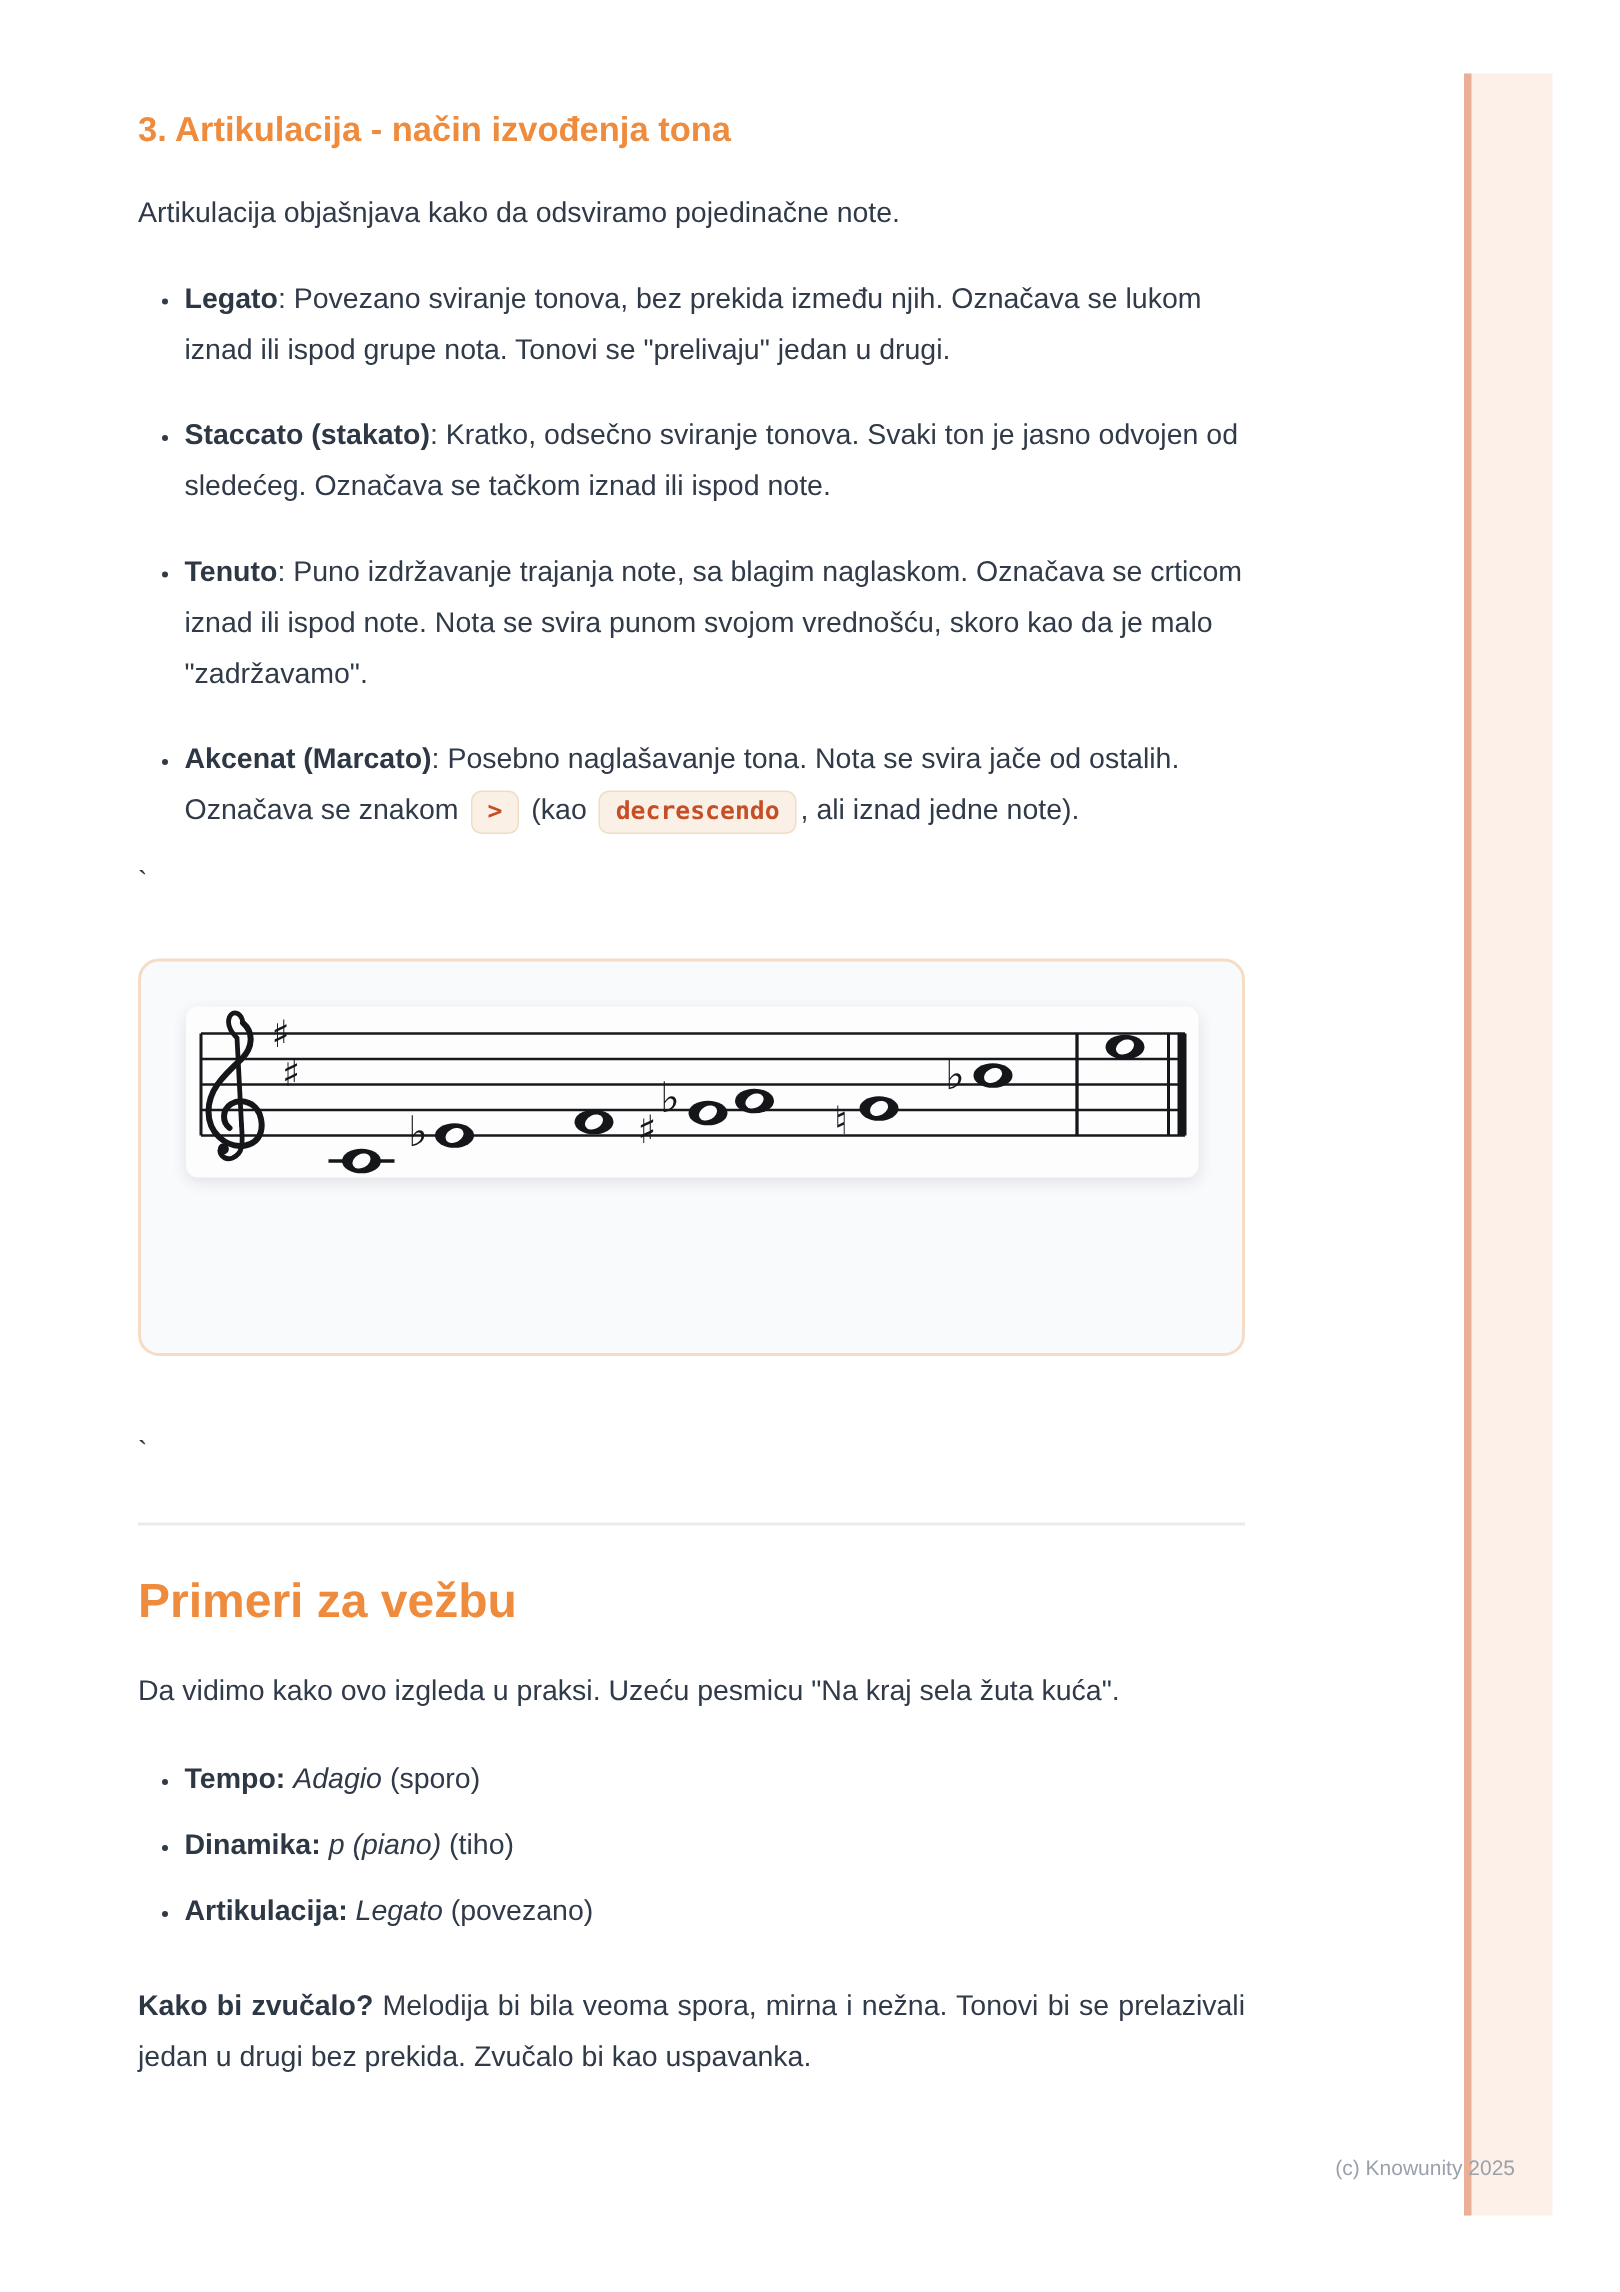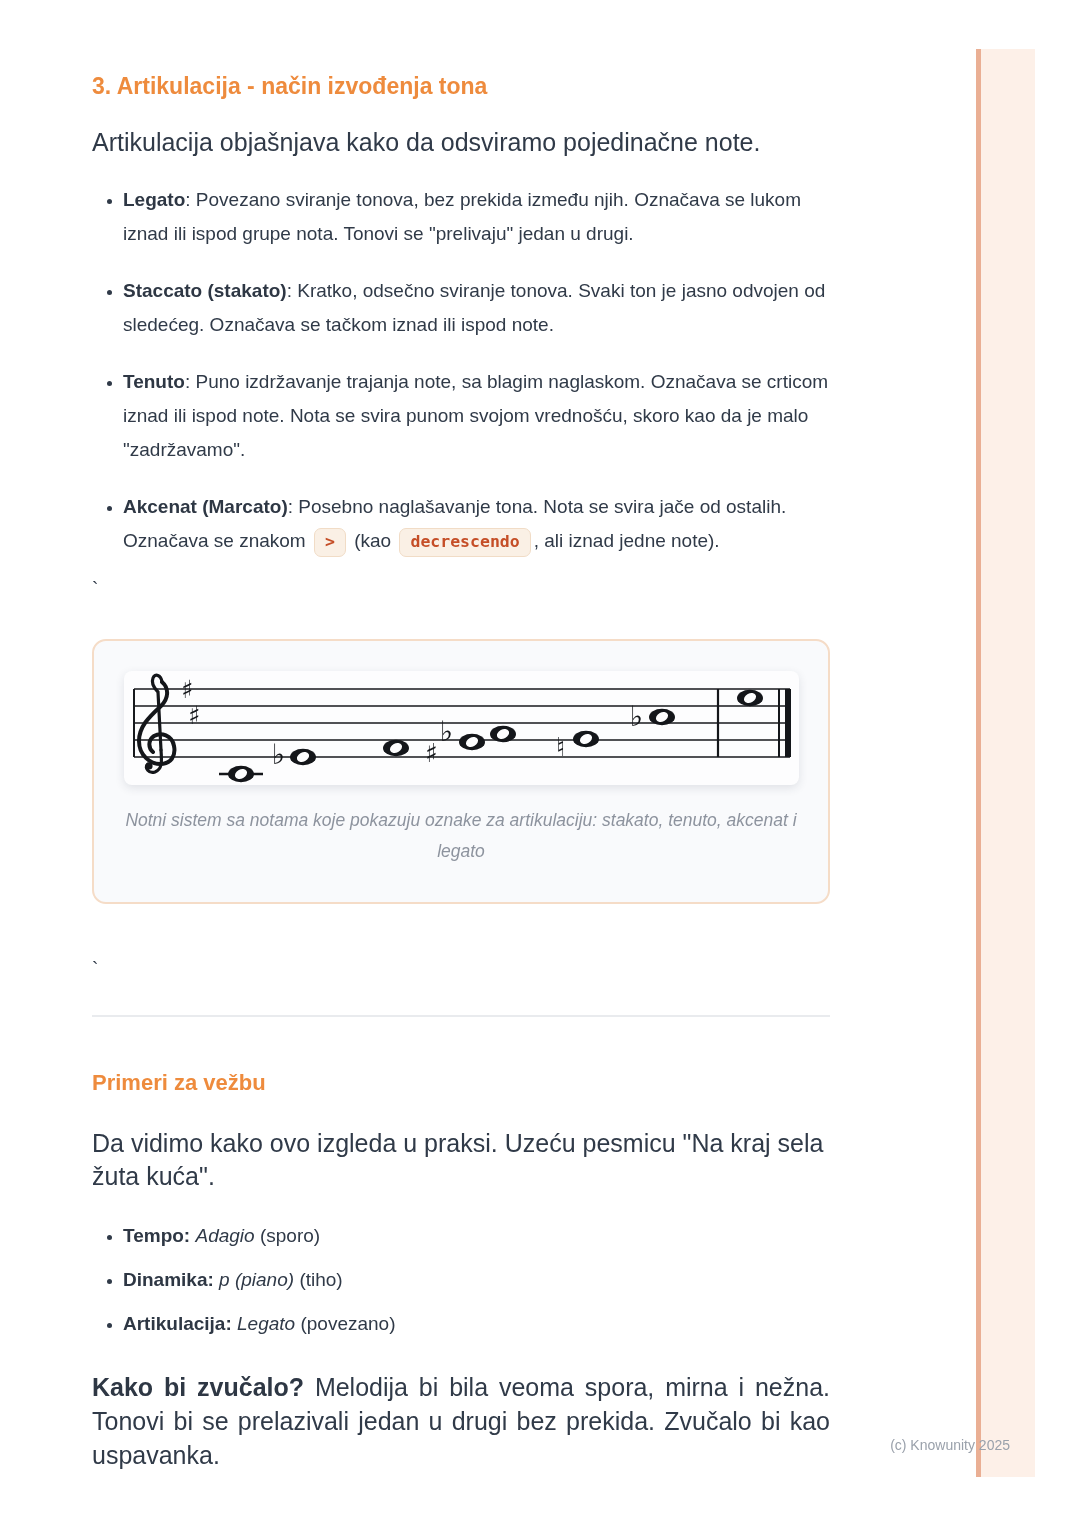--- a/index.html
+++ b/index.html
@@ -26,36 +26,36 @@
     z-index: 2;
   }
   h3.sec {
     margin-top: 72px;
     font-size: 23px;
     line-height: 28px;
     font-weight: 700;
     color: #ee8b3d;
   }
   h2.big {
-    margin-top: 48px;
-    font-size: 22px;
+    margin-top: 32px;
+    font-size: 32px;
     line-height: 36px;
     font-weight: 700;
     color: #ee8b3d;
   }
   h4.sub {
     margin-top: 30px;
     font-size: 19.5px;
     line-height: 24px;
     font-weight: 700;
     color: #2e3744;
   }
   p.body {
     margin-top: 26px;
-    font-size: 25px;
+    font-size: 19px;
     line-height: 33px;
     color: #303a48;
   }
   p.justify { text-align: justify; margin-top: 30px; line-height: 34px; }
   ul.blist {
     margin-top: 24px;
     padding-left: 31px;
     list-style: disc;
   }
   ul.blist li {
@@ -227,21 +227,20 @@
 
         <g transform="translate(626,27)">
             <ellipse rx="13" ry="8.2" fill="#14161a"></ellipse>
             <ellipse rx="6.4" ry="4.6" fill="#fdfdfe" transform="rotate(-28)"></ellipse>
           </g>
 
         <line x1="655" y1="18" x2="655" y2="86" stroke="#14161a" stroke-width="2"></line>
         <rect x="661" y="18" width="6" height="68" fill="#14161a"></rect>
       </svg>
     </div>
-    <figcaption>Notni sistem sa notama koje pokazuju oznake za artikulaciju: stakato, tenuto, akcenat i legato</figcaption>
   </figure>
 
   <p class="tick tick2">`</p>
 
   <hr class="div">
 
   <h2 class="big">Primeri za vežbu</h2>
 
   <p class="body">Da vidimo kako ovo izgleda u praksi. Uzeću pesmicu "Na kraj sela žuta kuća".</p>
 

